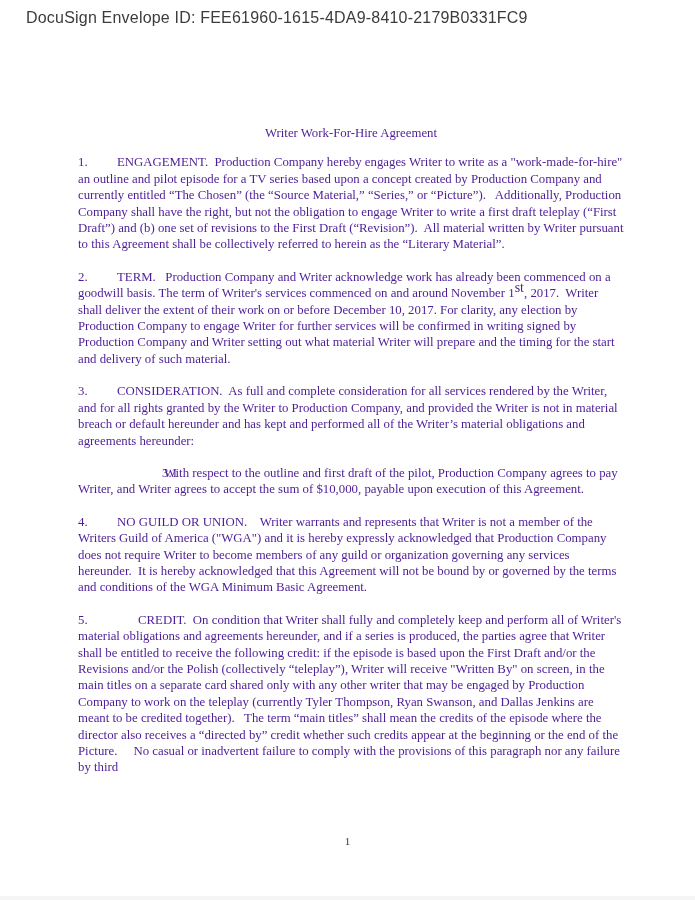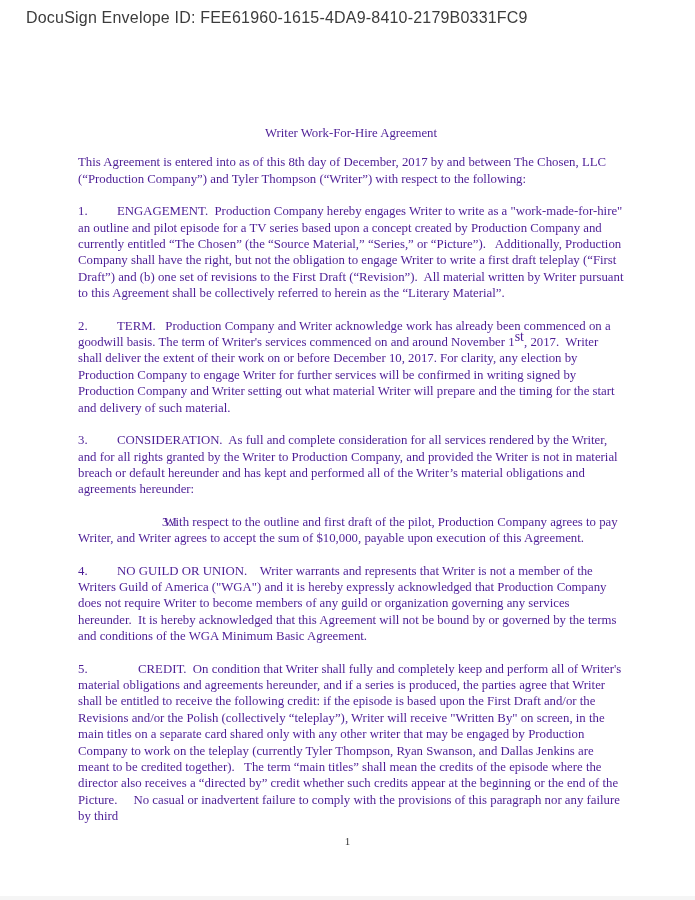--- a/index.html
+++ b/index.html
@@ -34,21 +34,20 @@
   }
 </style>
 </head>
 <body>
 
 <div class="envelope-id">DocuSign Envelope ID: FEE61960-1615-4DA9-8410-2179B0331FC9</div>
 
 <div class="content">
   <div class="title">Writer Work-For-Hire Agreement</div>
 
-  <p class="para">This Agreement is entered into as of this 8th day of December, 2017 by and between The Chosen, LLC (“Production Company”) and Tyler Thompson (“Writer”) with respect to the following:</p>
 
   <p class="para"><span class="num">1.</span><span>ENGAGEMENT.</span><span>  Production Company hereby engages Writer to write as a "work-made-for-hire" an outline and pilot episode for a TV series based upon a concept created by Production Company and currently entitled “The Chosen” (the “Source Material,” “Series,” or “Picture”).   Additionally, Production Company shall have the right, but not the obligation to engage Writer to write a first draft teleplay (“First Draft”) and (b) one set of revisions to the First Draft (“Revision”).  All material written by Writer pursuant to this Agreement shall be collectively referred to herein as the “Literary Material”.</span></p>
 
   <p class="para"><span class="num">2.</span><span>TERM.</span><span>   Production Company and Writer acknowledge work has already been commenced on a goodwill basis. The term of Writer's services commenced on and around November 1</span><sup>st</sup><span>, 2017.  Writer shall deliver the extent of their work on or before December 10, 2017. For clarity, any election by Production Company to engage Writer for further services will be confirmed in writing signed by Production Company and Writer setting out what material Writer will prepare and the timing for the start and delivery of such material.</span></p>
 
   <p class="para"><span class="num">3.</span><span>CONSIDERATION.</span><span>  As full and complete consideration for all services rendered by the Writer, and for all rights granted by the Writer to Production Company, and provided the Writer is not in material breach or default hereunder and has kept and performed all of the Writer’s material obligations and agreements hereunder:</span></p>
 
   <p class="para sub"><span class="num-sub">3.1</span><span>With respect to the outline and first draft of the pilot, Production Company agrees to pay Writer, and Writer agrees to accept the sum of $10,000, payable upon execution of this Agreement.</span></p>
 
   <p class="para"><span class="num">4.</span><span>NO GUILD OR UNION.</span><span>    Writer warrants and represents that Writer is not a member of the Writers Guild of America ("WGA") and it is hereby expressly acknowledged that Production Company does not require Writer to become members of any guild or organization governing any services hereunder.  It is hereby acknowledged that this Agreement will not be bound by or governed by the terms and conditions of the WGA Minimum Basic Agreement.</span></p>

